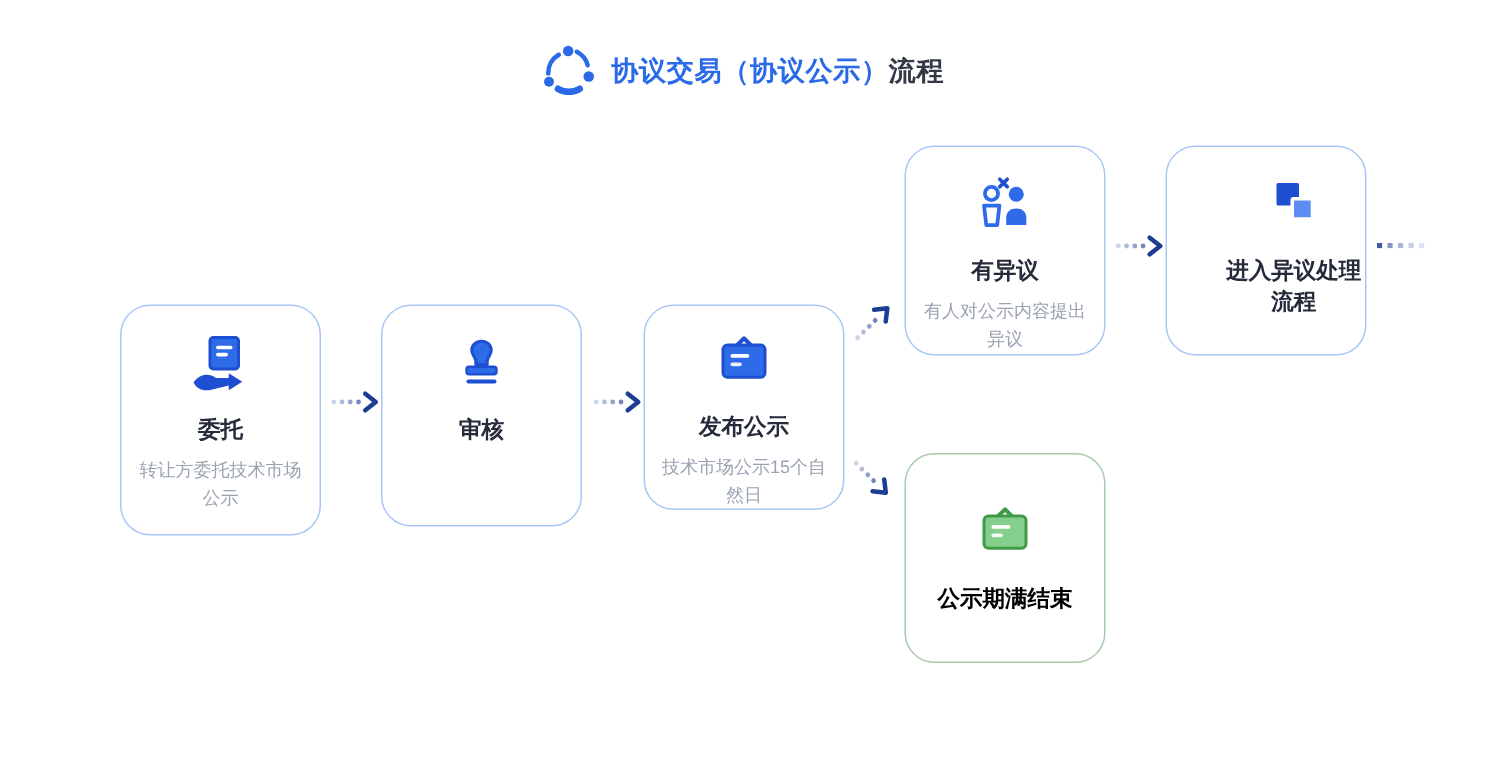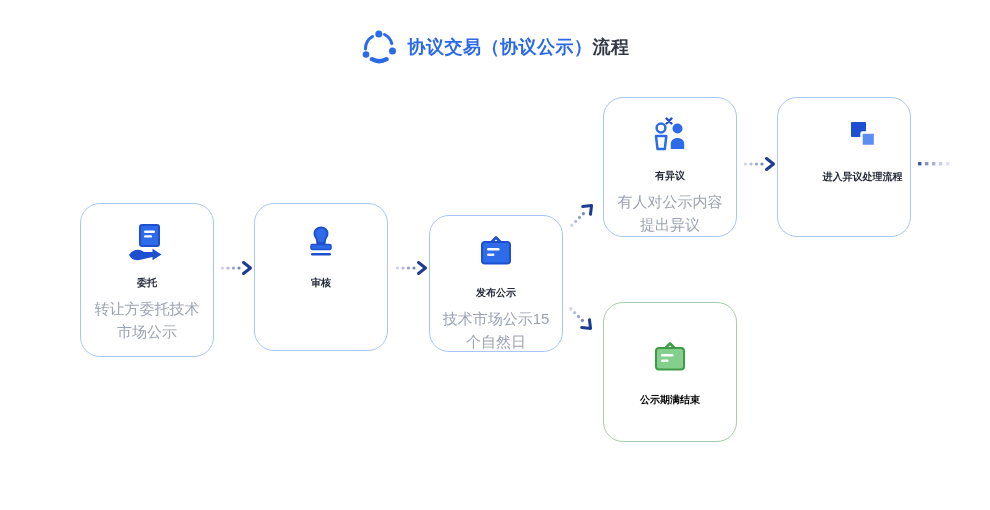--- a/index.html
+++ b/index.html
@@ -28,32 +28,32 @@
     background:#fff;
     border:1.5px solid #A8C6F8;
     border-radius:20px;
     display:flex; flex-direction:column; align-items:center;
     padding-top:17px;
   }
   .node--green { border-color:#A9CBAB; }
   .node--center { justify-content:center; padding-top:0; }
   .node-icon { height:46px; display:flex; align-items:center; justify-content:center; }
   .node-label {
-    margin-top:9px; font-size:10px; font-weight:700; color:#252B3A;
+    margin-top:9px; font-size:15px; font-weight:700; color:#252B3A;
     text-align:center; line-height:1.4; max-width:100px;
   }
   .node--green .node-label { color:#000000; }
   .node-desc {
-    margin-top:7px; font-size:15px; color:#9AA3B2;
+    margin-top:7px; font-size:12px; color:#9AA3B2;
     text-align:center; line-height:1.55; max-width:116px;
   }
 
   #node-entrust   { left:80px;  top:203px; height:154px; }
   #node-review    { left:254px; top:203px; height:148px; }
-  #node-publish   { left:429px; top:203px; height:137px;margin-top:12px; }
+  #node-publish   { left:429px; top:203px; height:137px; }
   #node-objection { left:603px; top:97px;  height:140px; }
   #node-process   { left:777px; top:97px;  height:140px;padding-left:37px; }
   #node-end       { left:603px; top:302px; height:140px; }
 
   
   .arrow { position:absolute; width:34px; height:16px; }
   #arrow-entrust-review   { left:220px; top:260px; }
   #arrow-review-publish   { left:395px; top:260px; }
   #arrow-publish-objection{ left:565px; top:207px; transform:rotate(-45deg); }
   #arrow-publish-end      { left:564px; top:311px; transform:rotate(45deg); }

